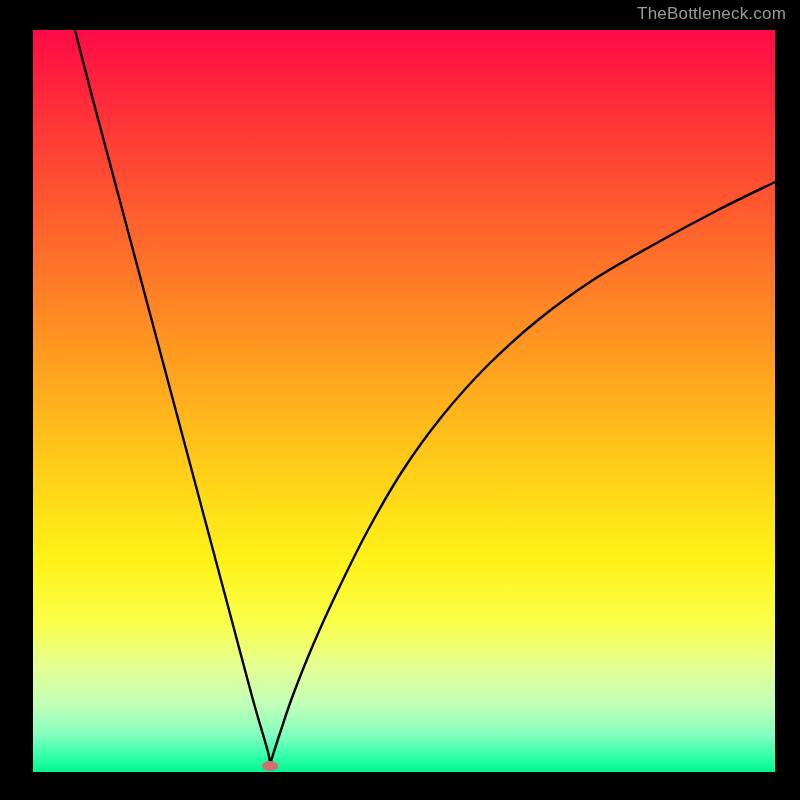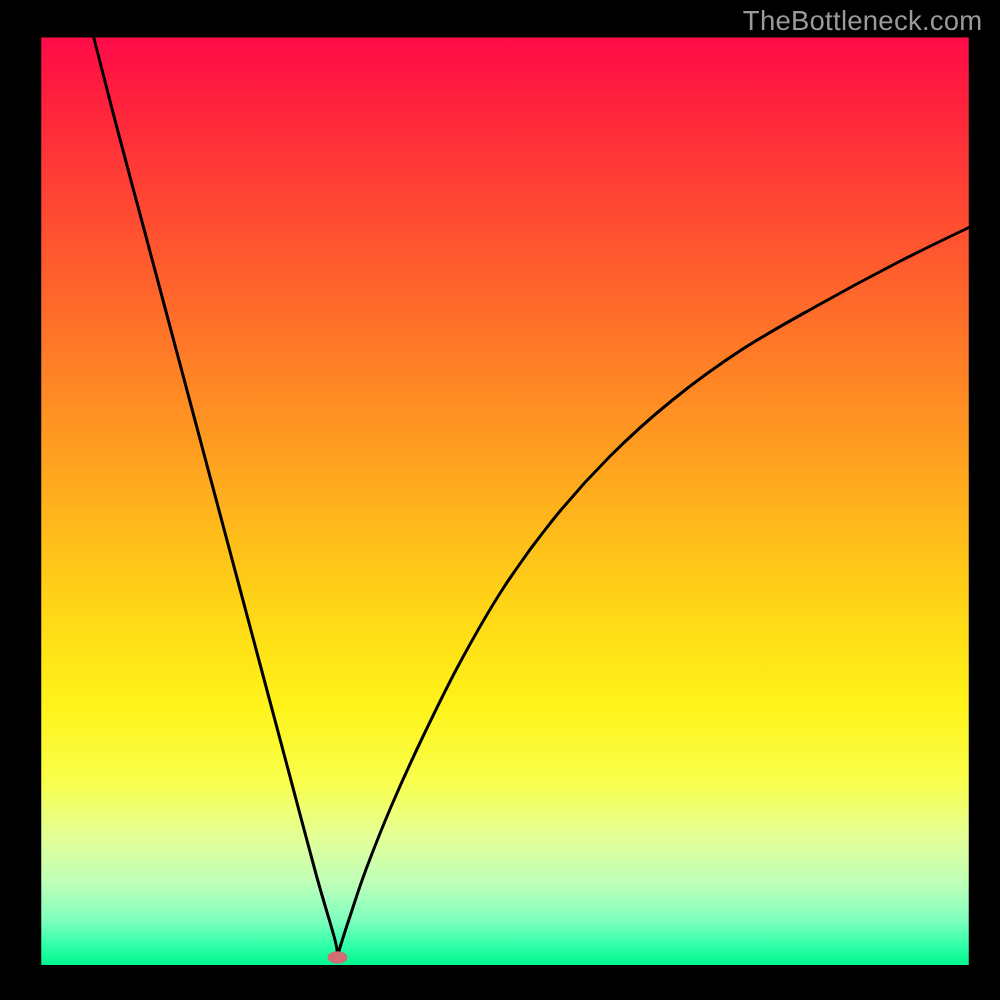--- a/index.html
+++ b/index.html
@@ -51,21 +51,21 @@
     height: 10px;
     background: #d16d73;
     border-radius: 50%;
     transform: translate(-50%, -50%);
   }
   .watermark {
     position: absolute;
     top: 4px;
     right: 14px;
     color: #9a9a9a;
-    font-size: 22px;
+    font-size: 17px;
     font-weight: 500;
     letter-spacing: 0.2px;
   }
 </style>
 </head>
 <body>
 
 <div class="frame">
 
   <div class="plot-area" id="plot-area" style="left: 33px; top: 30px; width: 742px; height: 742px;"></div>

